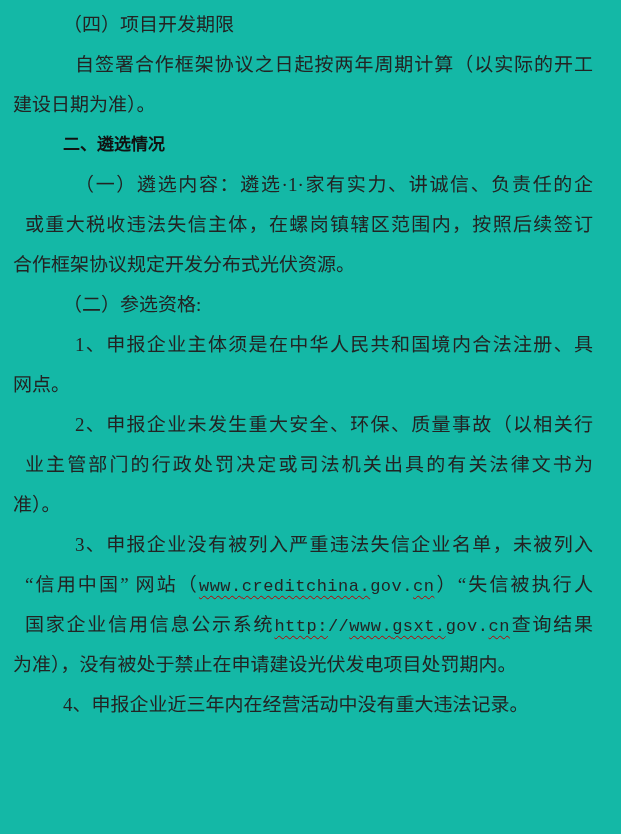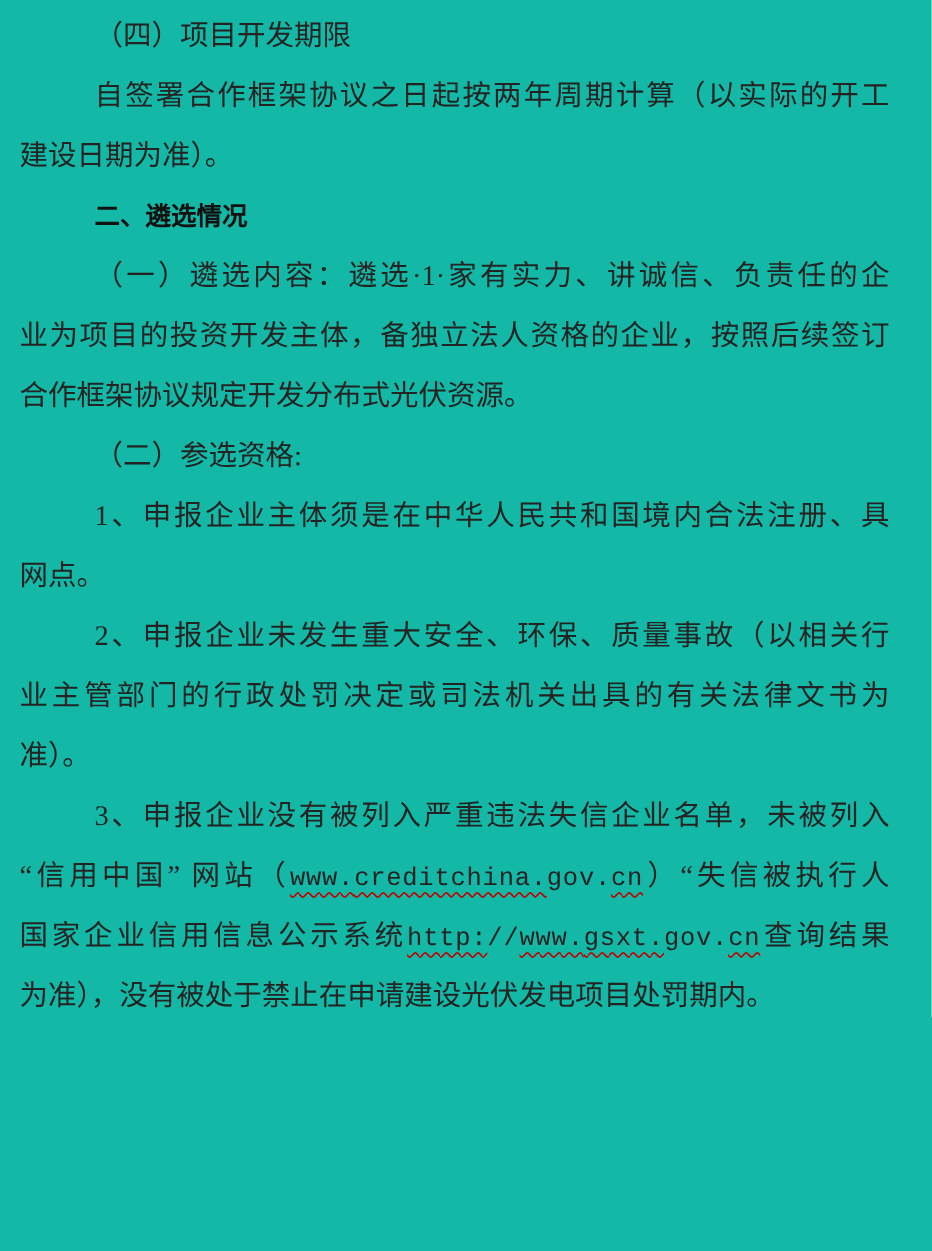--- a/index.html
+++ b/index.html
@@ -24,20 +24,21 @@
     line-height: 40px;
   }
   .line {
     height: 40px;
     overflow: hidden;
   }
   
   .full {
     text-align: justify;
     text-align-last: justify;
+    margin-left: 12px;
   }
   .indent {
     padding-left: 50px; 
   }
   .heading {
     font-family: "Liberation Sans", "DejaVu Sans", sans-serif;
     font-weight: bold;
     font-size: 17px;
     color: #111111;
   }
@@ -60,35 +61,36 @@
 <div class="page">
 
   <div class="line indent">（四）项目开发期限</div>
 
   <div class="line indent full">自签署合作框架协议之日起按两年周期计算（以实际的开工</div>
   <div class="line">建设日期为准）。</div>
 
   <div class="line indent heading">二、遴选情况</div>
 
   <div class="line indent full">（一）遴选内容：遴选·1·家有实力、讲诚信、负责任的企</div>
-  <div class="line full">业为项目的投资开发主体，备独立法人资格的企业，按照后续签订</div>
+  <div class="line full">或重大税收违法失信主体，在螺岗镇辖区范围内，按照后续签订</div>
   <div class="line">合作框架协议规定开发分布式光伏资源。</div>
 
   <div class="line indent">（二）参选资格:</div>
 
   <div class="line indent full">1、申报企业主体须是在中华人民共和国境内合法注册、具</div>
   <div class="line">网点。</div>
 
   <div class="line indent full">2、申报企业未发生重大安全、环保、质量事故（以相关行</div>
   <div class="line full">业主管部门的行政处罚决定或司法机关出具的有关法律文书为</div>
   <div class="line">准）。</div>
 
   <div class="line indent full">3、申报企业没有被列入严重违法失信企业名单，未被列入</div>
 
   <div class="line full"><span>“信用中国” 网站（</span><span class="url wavy">www.</span><span class="url wavy">creditchina.</span><span class="url">gov.</span><span class="url wavy">cn</span><span>）“失信被执行人</span></div>
 
 
   <div class="line full"><span>国家企业信用信息公示系统</span><span class="url wavy">http:</span><span class="url">//</span><span class="url wavy">www.</span><span class="url wavy">gsxt.</span><span class="url">gov.</span><span class="url wavy">cn</span><span>查询结果</span></div>
 
   <div class="line">为准），没有被处于禁止在申请建设光伏发电项目处罚期内。</div>
 
+  <div class="line indent">4、申报企业近三年内在经营活动中没有重大违法记录。</div>
 
 </div>
 
 </body></html>

